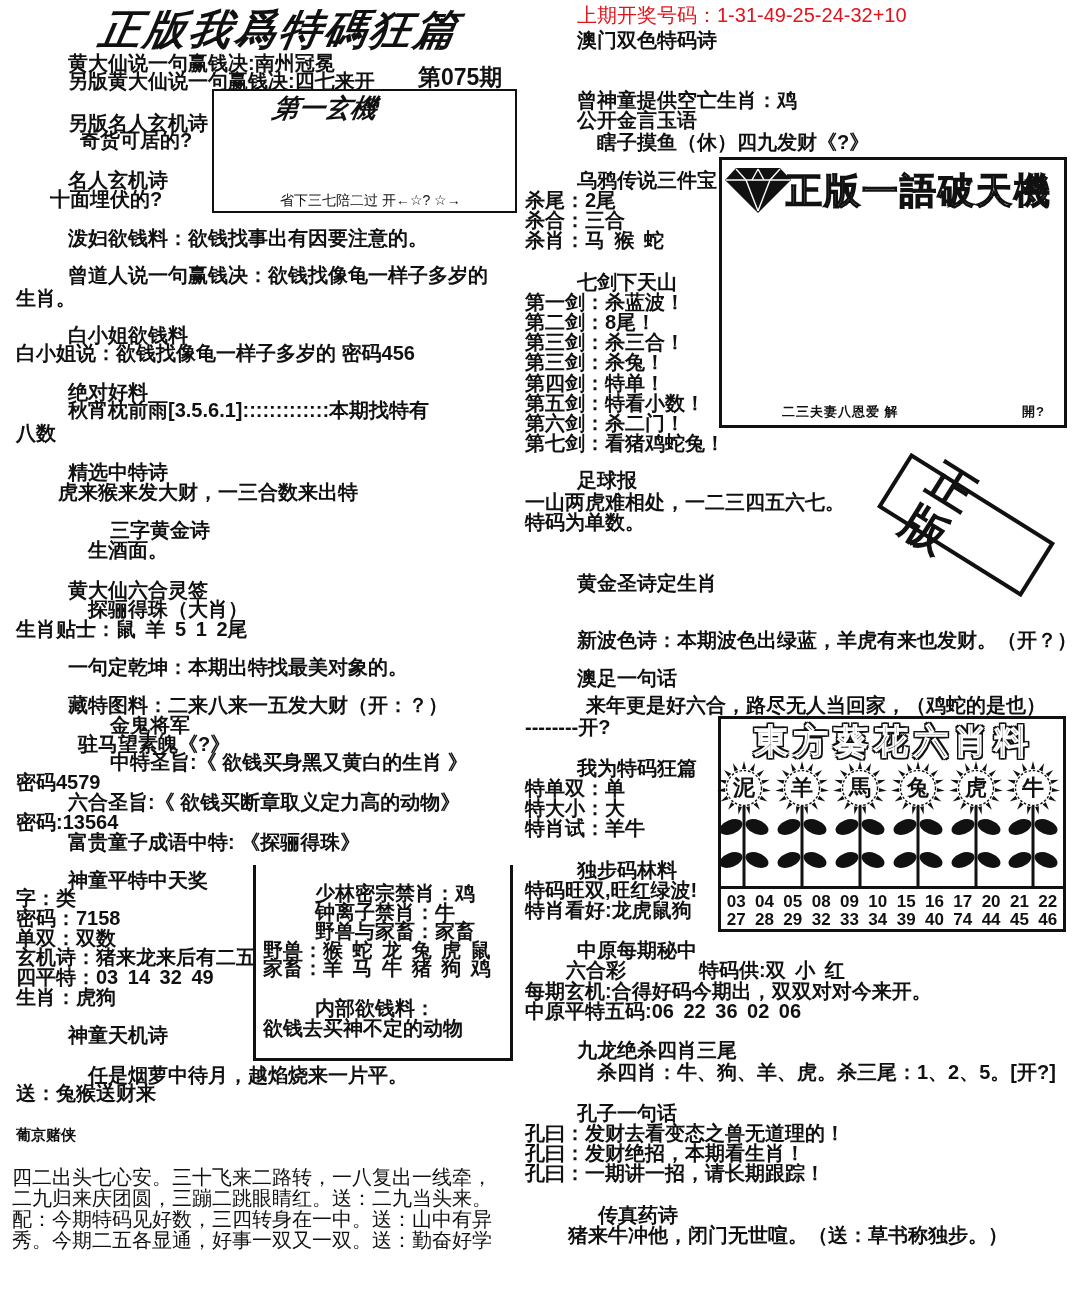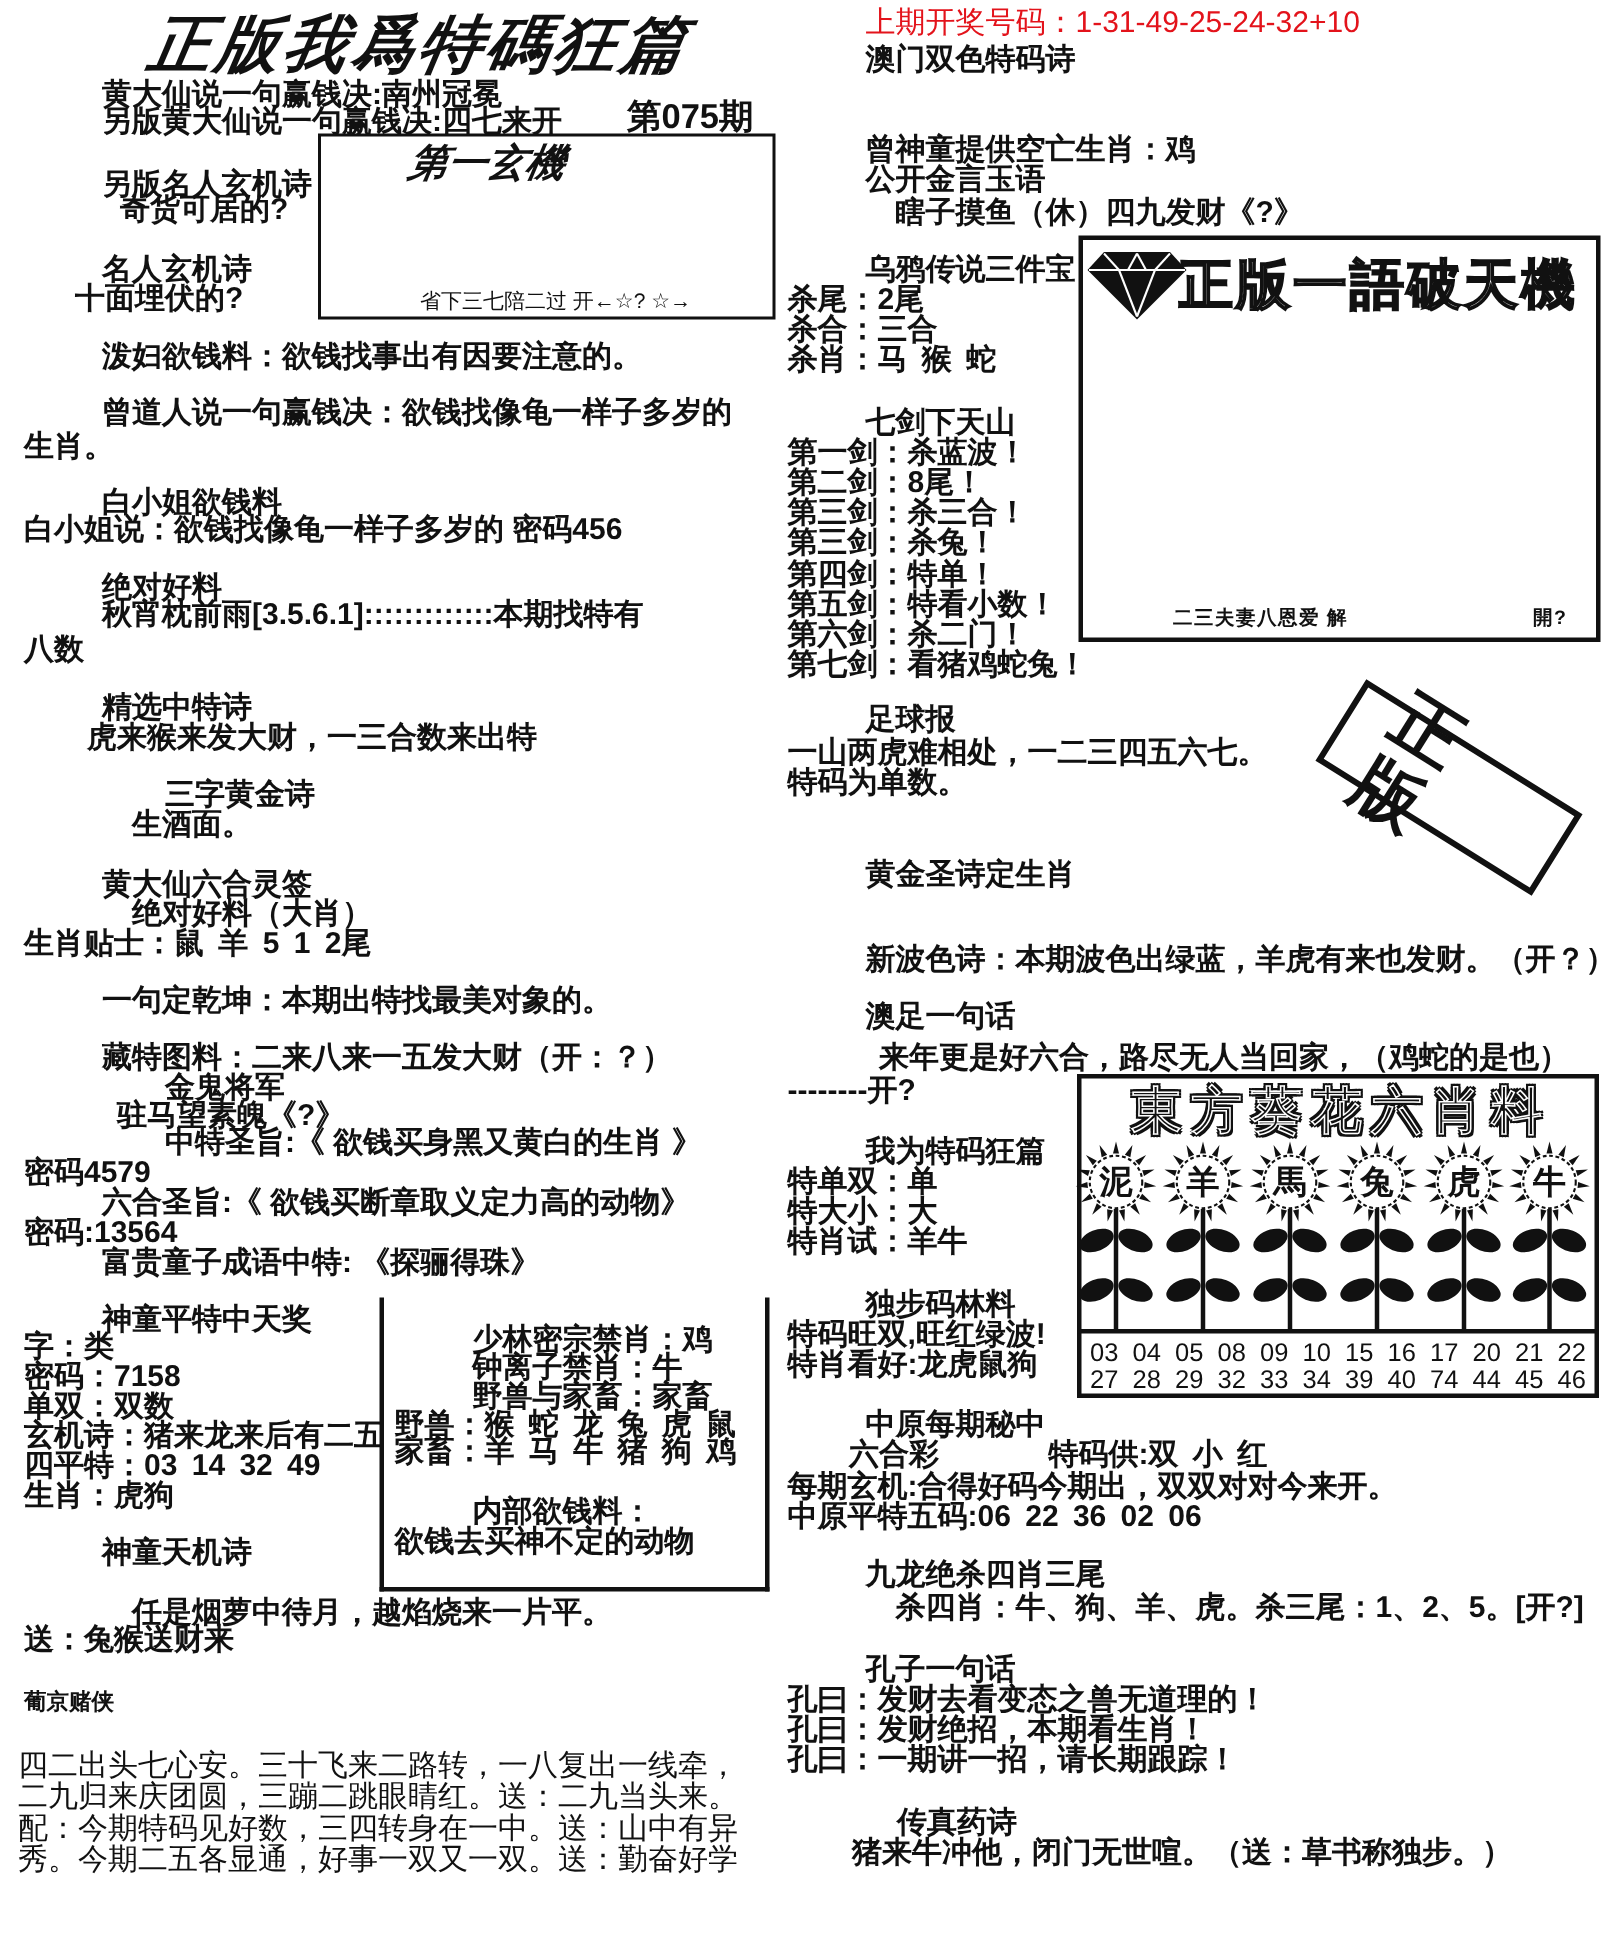--- a/index.html
+++ b/index.html
@@ -26,28 +26,28 @@
     font-family:"DejaVu Serif",serif; font-size:36px; line-height:40px; font-weight:bold;
     color:#fff; -webkit-text-stroke:1.3px #111; letter-spacing:2px;
   }
   .stamp {
     position:absolute; left:881px; top:493px; width:170px; height:64px;
     border:4px solid #111; box-sizing:border-box; transform:rotate(32deg);
     display:flex; align-items:center; justify-content:center;
     font-size:46px; line-height:50px; font-weight:900; letter-spacing:26px; padding-left:26px;
   }
   .flower-title {
-    font-size:34px; line-height:38px; font-weight:400; letter-spacing:6px; color:#111;
+    font-size:34px; line-height:38px; font-weight:700; letter-spacing:6px; color:#111;
     -webkit-text-stroke:1px #fff;
     text-shadow: 2px 0 #111, -2px 0 #111, 0 2px #111, 0 -2px #111, 2px 2px #111, -2px -2px #111, 2px -2px #111, -2px 2px #111;
   }
   .flower { position:absolute; top:760px; width:56px; height:128px; }
   .flower-char { position:absolute; top:777px; width:30px; text-align:center; font-size:22px; line-height:22px; font-weight:bold; }
   .strip-line { position:absolute; left:718px; top:886px; width:348px; height:0; border-top:3px solid #111; }
-  .nums { position:absolute; left:722px; width:340px; display:flex; font-size:17px; line-height:18px; font-weight:normal; }
+  .nums { position:absolute; left:722px; width:340px; display:flex; font-size:17px; line-height:18px; font-weight:bold; }
   .nums span { flex:1; text-align:center; }
 </style>
 </head>
 <body>
 
 <svg width="0" height="0" style="position:absolute" aria-hidden="true">
   <defs>
     <symbol id="sunflower-sym" viewBox="0 0 56 128">
       <g fill="#111">
         <polygon points="26,9 30,9 28,1" transform="rotate(0 28 28)"></polygon>
@@ -103,21 +103,21 @@
   <div class="t" style="left:68px;top:400px">秋宵枕前雨[3.5.6.1]:::::::::::::本期找特有</div>
   <div class="t" style="left:16px;top:423px">八数</div>
 
   <div class="t" style="left:68px;top:462px">精选中特诗</div>
   <div class="t" style="left:58px;top:482px">虎来猴来发大财，一三合数来出特</div>
 
   <div class="t" style="left:110px;top:520px">三字黄金诗</div>
   <div class="t" style="left:88px;top:540px">生酒面。</div>
 
   <div class="t" style="left:68px;top:580px">黄大仙六合灵签</div>
-  <div class="t" style="left:88px;top:599px">绝对好料（大肖）</div>
+  <div class="t" style="left:88px;top:599px">探骊得珠（大肖）</div>
   <div class="t spaced" style="left:16px;top:619px">生肖贴士：鼠 羊 5 1 2尾</div>
 
   <div class="t" style="left:68px;top:657px">一句定乾坤：本期出特找最美对象的。</div>
 
   <div class="t" style="left:68px;top:695px">藏特图料：二来八来一五发大财（开：？）</div>
   <div class="t" style="left:110px;top:715px">金鬼将军</div>
   <div class="t" style="left:78px;top:734px">驻马望素魄《?》</div>
   <div class="t" style="left:110px;top:752px">中特圣旨:《 欲钱买身黑又黄白的生肖 》</div>
   <div class="t" style="left:16px;top:772px">密码4579</div>
   <div class="t" style="left:68px;top:792px">六合圣旨:《 欲钱买断章取义定力高的动物》</div>

